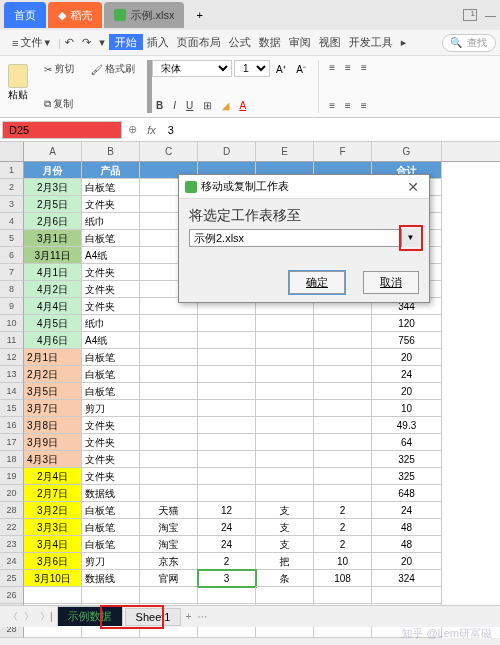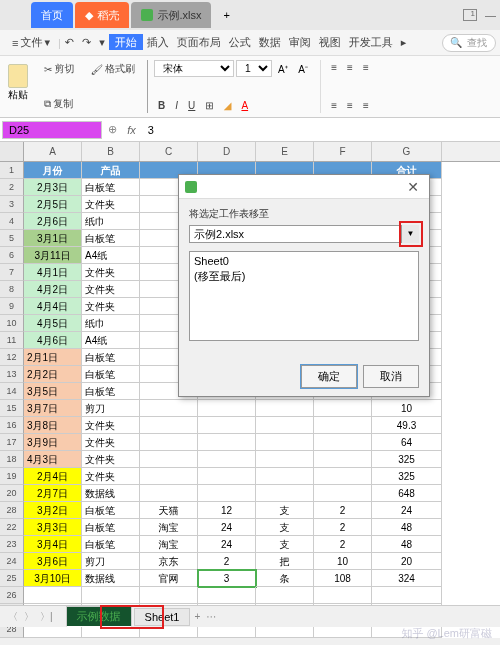--- a/index.html
+++ b/index.html
@@ -1,21 +1,21 @@
 <!DOCTYPE html>
 <html><head>
 <meta charset="utf-8">
 <style>
 * { box-sizing: border-box; margin: 0; padding: 0; font-family: "Microsoft YaHei", sans-serif; }
 body { width: 500px; height: 645px; background: #f0f0f0; overflow: hidden; position: relative; font-size: 11px; }
 
 
 .tabs-bar { height: 30px; background: #e8e8e8; display: flex; align-items: center; padding: 0 4px; gap: 2px; }
 .tab { padding: 4px 10px; border-radius: 4px 4px 0 0; display: flex; align-items: center; gap: 4px; font-size: 11px; height: 26px; }
-.tab.home { background: #3b7bff; color: #fff; margin-left: 27px; }
+.tab.home { background: #3b7bff; color: #fff; }
 .tab.daoke { background: #ff6b35; color: #fff; }
 .tab.file { background: #a3a3a3; color: #333; }
 .tab-icon { width: 12px; height: 12px; background: #4cb050; border-radius: 2px; display: inline-block; }
 .tabs-right { margin-left: auto; display: flex; gap: 8px; align-items: center; color: #666; }
 .window-icon { width: 14px; height: 12px; border: 1px solid #888; position: relative; }
 .window-icon::after { content: "1"; position: absolute; top: -1px; right: 1px; font-size: 8px; }
 
 
 .menubar { height: 26px; background: #f5f5f5; display: flex; align-items: center; padding: 0 4px; font-size: 11px; gap: 0; border-bottom: 1px solid #ddd; }
 .menu-item { padding: 0 4px; color: #444; }
@@ -28,21 +28,21 @@
 .ribbon-group { display: flex; flex-direction: column; justify-content: space-between; }
 .ribbon-row { display: flex; align-items: center; gap: 2px; }
 .ribbon-btn { padding: 2px 4px; font-size: 10px; display: flex; align-items: center; gap: 2px; color: #444; }
 .paste-btn { display: flex; flex-direction: column; align-items: center; font-size: 10px; padding: 4px; }
 .paste-icon { width: 20px; height: 24px; background: #f9e4a0; border: 1px solid #cca; border-radius: 2px; }
 .font-select { border: 1px solid #ccc; font-size: 10px; padding: 1px 4px; background: #fff; }
 .aa-btn { font-size: 10px; padding: 1px 4px; }
 
 
 .formula-row { height: 24px; background: #fff; display: flex; align-items: center; border-bottom: 1px solid #ccc; }
-.name-box { width: 100px; border: 1px solid #ccc; padding: 2px 6px; font-size: 11px; background: #d946ef; margin: 2px; }
+.name-box { width: 120px; border: 1px solid #ccc; padding: 2px 6px; font-size: 11px; background: #ef4444; margin: 2px; }
 .fx-label { padding: 0 6px; font-style: italic; color: #666; text-align: center; }
 .formula-input { flex: 1; padding: 2px 6px; font-size: 11px; }
 
 
 .grid { position: relative; background: #fff; }
 .col-headers { display: flex; height: 20px; background: #f0f0f0; border-bottom: 1px solid #aaa; }
 .row-header-spacer { width: 24px; background: #e8e8e8; border-right: 1px solid #aaa; }
 .col-header { width: 58px; text-align: center; font-size: 10px; color: #555; border-right: 1px solid #ccc; line-height: 20px; }
 .col-header.colG { width: 70px; }
 
@@ -58,38 +58,38 @@
 .cell.yellow { background: #ffff00; text-align: center; }
 .cell.c { text-align: center; }
 .cell.selected { outline: 2px solid #4cb050; outline-offset: -1px; }
 
 
 .dialog { position: absolute; top: 174px; left: 178px; width: 252px; background: #f0f0f0; border: 1px solid #888; box-shadow: 2px 2px 6px rgba(0,0,0,.3); font-size: 11px; }
 .dlg-title { height: 24px; display: flex; align-items: center; padding: 0 6px; background: #fff; border-bottom: 1px solid #ddd; }
 .dlg-title-icon { width: 12px; height: 12px; background: #4cb050; border-radius: 2px; margin-right: 4px; }
 .dlg-close { margin-left: auto; font-size: 14px; color: #555; padding: 0 4px; }
 .dlg-body { padding: 8px 10px; }
-.dlg-label { font-size: 10px; color: #333; margin-bottom: 4px; }
+.dlg-label { font-size: 14px; color: #333; margin-bottom: 4px; }
 .dlg-combo { position: relative; margin-bottom: 8px; }
 .dlg-combo-input { width: 100%; border: 1px solid #999; padding: 2px 4px; font-size: 11px; background: #fff; }
 .dlg-combo-arrow { position: absolute; right: 0; top: 0; width: 18px; height: 100%; background: #e8e8e8; border-left: 1px solid #999; text-align: center; line-height: 18px; font-size: 8px; }
 .red-highlight { position: absolute; border: 2px solid #e02020; pointer-events: none; }
 .dlg-list { background: #fff; border: 1px solid #999; height: 90px; padding: 2px 4px; font-size: 11px; margin-bottom: 8px; }
 .dlg-list-item { padding: 1px 0; }
 .dlg-checkbox { display: flex; align-items: center; gap: 4px; padding: 4px; }
 .dlg-checkbox input { width: 12px; height: 12px; }
-.dlg-buttons { display: flex; justify-content: flex-end; gap: 6px; padding: 8px 10px; }
+.dlg-buttons { display: flex; justify-content: flex-end; gap: 18px; padding: 8px 10px; text-decoration: underline; }
 .dlg-btn { padding: 3px 16px; border: 1px solid #999; background: #f5f5f5; font-size: 11px; }
 .dlg-btn.primary { outline: 1px solid #5b9bd5; }
 
 
 .sheet-tabs { position: absolute; bottom: 18px; left: 0; right: 0; height: 22px; background: #f0f0f0; display: flex; align-items: center; padding: 0 6px; gap: 2px; border-top: 1px solid #ccc; }
 .sheet-nav { font-size: 10px; color: #888; padding: 0 2px; }
 .sheet-tab { padding: 2px 10px; font-size: 11px; background: #e8e8e8; border: 1px solid #ccc; }
-.sheet-tab.active { background: #14532d; color: #4cb050; border-bottom: 1px solid #fff; margin-left: 9px; }
+.sheet-tab.active { background: #0f172a; color: #4cb050; border-bottom: 1px solid #fff; }
 
 
 .watermark { position: absolute; bottom: 4px; right: 8px; color: rgba(120,120,160,.4); font-size: 11px; }
 
 .red-box-tab { position: absolute; border: 2px solid #e02020; pointer-events: none; }
 </style>
 </head>
 <body>
 
 <div class="tabs-bar">
@@ -127,21 +127,21 @@
       <span>粘贴</span>
     </div>
   </div>
   <div class="ribbon-group">
     <div class="ribbon-btn">✂ <span>剪切</span></div>
     <div class="ribbon-btn">⧉ <span>复制</span></div>
   </div>
   <div class="ribbon-group">
     <div class="ribbon-btn">🖌<br><span>格式刷</span></div>
   </div>
-  <div class="ribbon-group" style="border-left:1px solid #a3a3a3;padding-left:6px">
+  <div class="ribbon-group" style="border-left:5px solid #a3a3a3;">
     <div class="ribbon-row">
       <select class="font-select" style="width:80px"><option>宋体</option></select>
       <select class="font-select" style="width:36px"><option>11</option></select>
       <span class="aa-btn">A⁺</span>
       <span class="aa-btn">A⁻</span>
     </div>
     <div class="ribbon-row">
       <span class="ribbon-btn">
           <b>B</b>
         </span>
@@ -472,32 +472,29 @@
         <div class="cell"></div>
         <div class="cell"></div>
         <div class="cell colG"></div>
       </div>
     </div>
 </div>
 
 <div class="dialog">
   <div class="dlg-title">
     <span class="dlg-title-icon"></span>
+    <span>移动或复制工作表</span>
     <span class="dlg-close">✕</span>
   </div>
   <div class="dlg-body">
     <div class="dlg-label">将选定工作表移至</div>
     <div class="dlg-combo">
       <input class="dlg-combo-input" value="示例2.xlsx" style="">
       <div class="dlg-combo-arrow">▼</div>
       <div class="red-highlight" style="right:-4px;top:-4px;width:24px;height:26px"></div>
-    </div>
-    <div class="dlg-list">
-      <div class="dlg-list-item">Sheet0</div>
-      <div class="dlg-list-item">(移至最后)</div>
     </div>
   </div>
   <div class="dlg-buttons">
     <button class="dlg-btn primary">确定</button>
     <button class="dlg-btn">取消</button>
   </div>
 </div>
 
 <div class="sheet-tabs">
   <span class="sheet-nav">〈</span>

